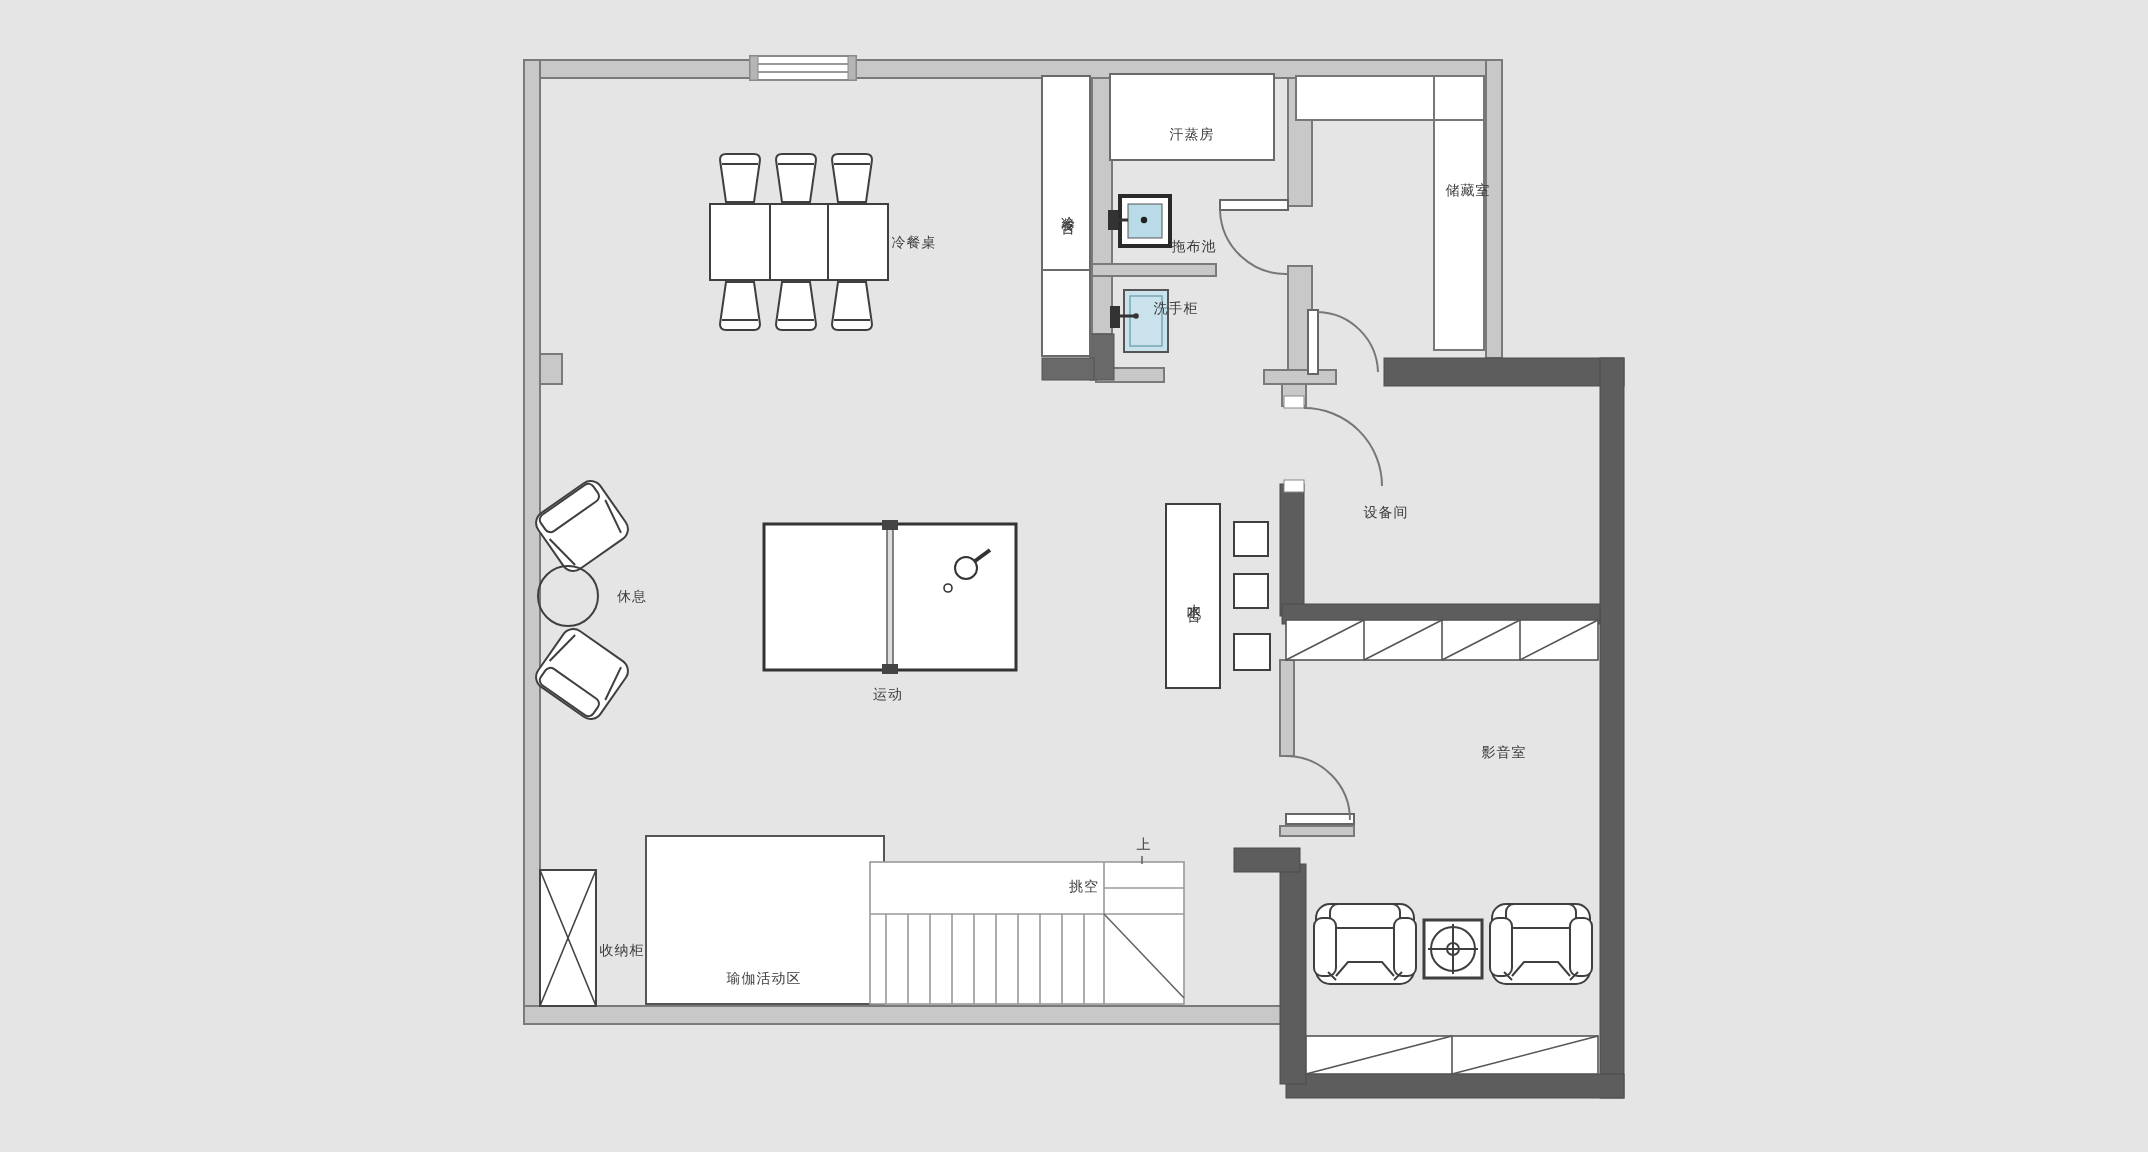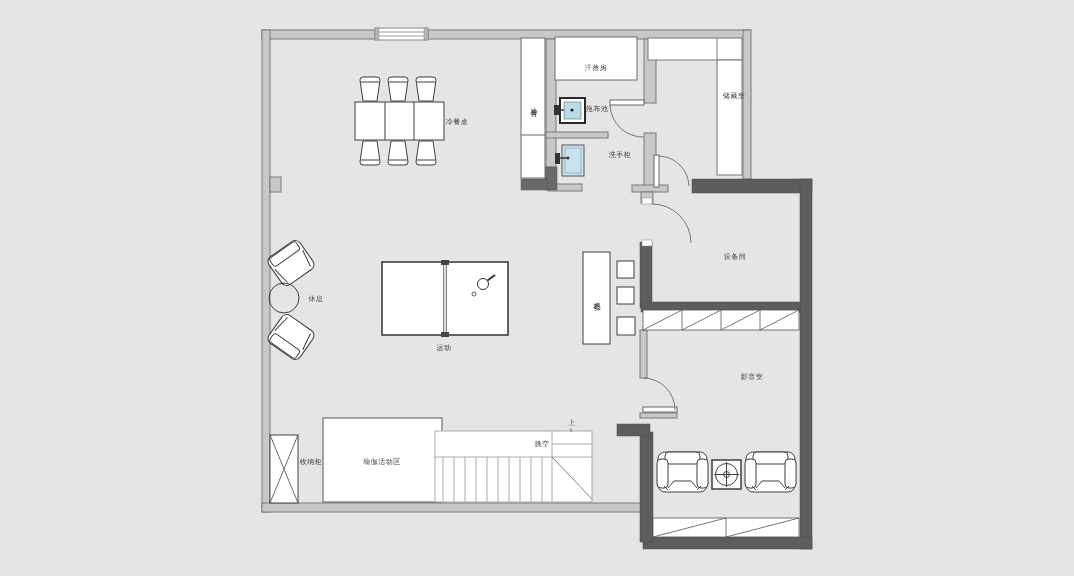--- a/index.html
+++ b/index.html
@@ -240,26 +240,26 @@
     <line x1="552" y1="444" x2="592" y2="444"></line>
     <line x1="552" y1="457" x2="592" y2="499" stroke="#666"></line>
     <line x1="571" y1="428" x2="571" y2="432" stroke="#666"></line>
   </g>
 
 </svg>
 
 <div class="lbl" style="left:457px;top:122px">冷餐桌</div>
 <div class="lbl vlbl" style="left:533px;top:104px">冷餐台</div>
 <div class="lbl" style="left:596px;top:68px">汗蒸房</div>
-<div class="lbl" style="left:597px;top:109px">拖布池</div>
-<div class="lbl" style="left:620px;top:155px">洗手柜</div>
+<div class="lbl" style="left:597px;top:124px">拖布池</div>
+<div class="lbl" style="left:588px;top:155px">洗手柜</div>
 <div class="lbl" style="left:734px;top:96px">储藏室</div>
-<div class="lbl" style="left:735px;top:257px">设备间</div>
+<div class="lbl" style="left:693px;top:257px">设备间</div>
 <div class="lbl" style="left:316px;top:299px">休息</div>
 <div class="lbl" style="left:444px;top:348px">运动</div>
 <div class="lbl vlbl" style="left:596px;top:298px">水吧台</div>
 <div class="lbl" style="left:752px;top:377px">影音室</div>
-<div class="lbl" style="left:311px;top:462px">收纳柜</div>
-<div class="lbl" style="left:382px;top:462px">瑜伽活动区</div>
+<div class="lbl" style="left:311px;top:476px">收纳柜</div>
+<div class="lbl" style="left:382px;top:490px">瑜伽活动区</div>
 <div class="lbl" style="left:542px;top:444px">挑空</div>
 <div class="lbl" style="left:572px;top:423px">上</div>
 
 </div>
 
 </body></html>

